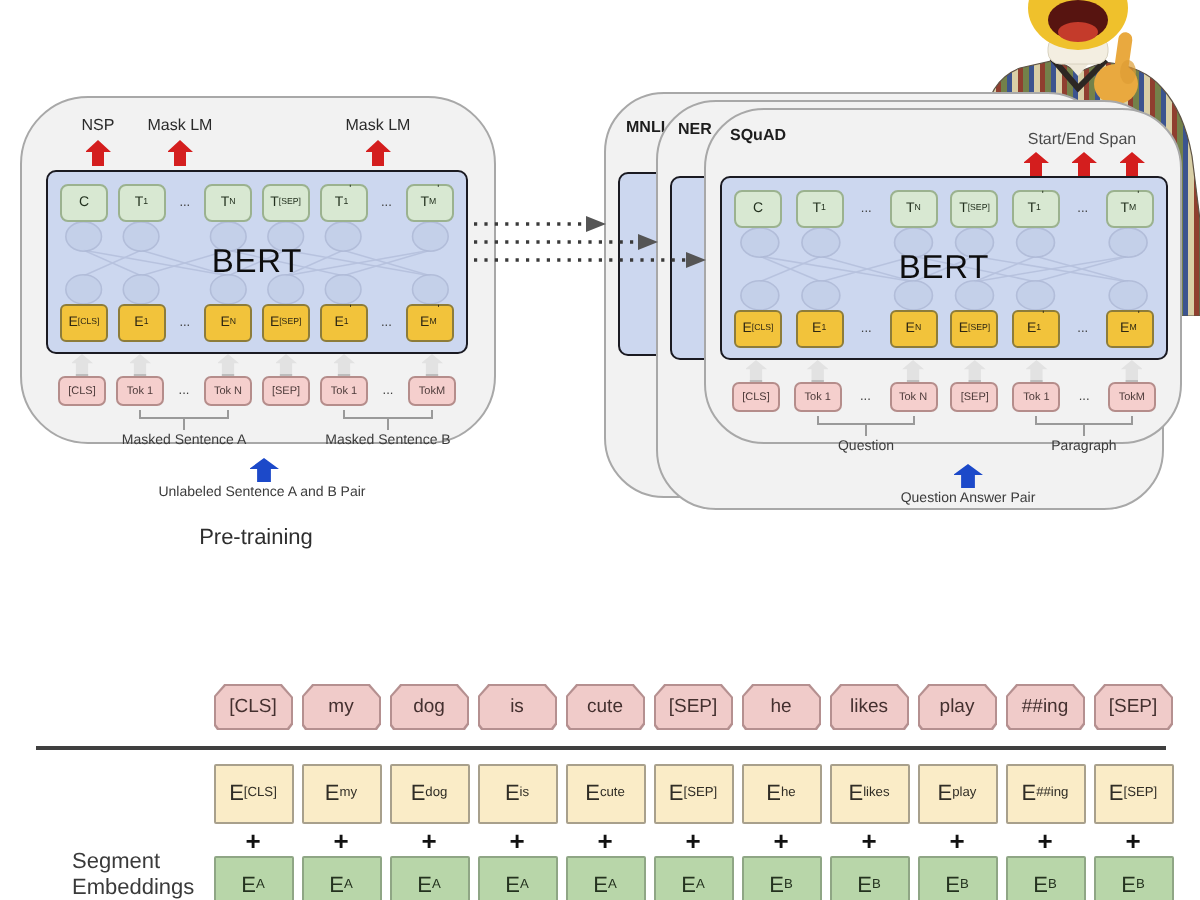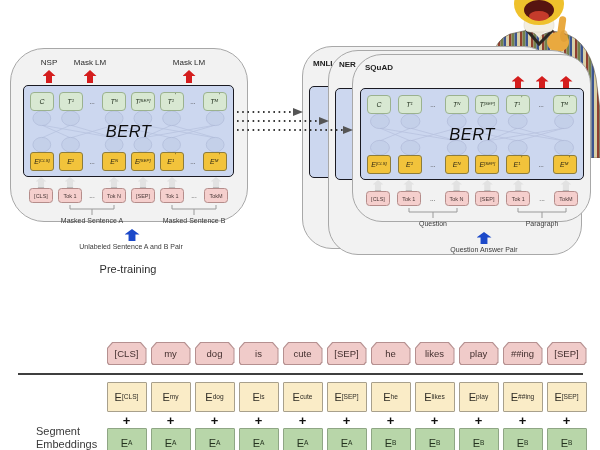--- a/index.html
+++ b/index.html
@@ -10,21 +10,21 @@
   
   .card{position:absolute;background:#f2f2f2;border:1px solid #a8a8a8;box-sizing:border-box;}
   .card.pre{left:10px;top:48px;width:238px;height:174px;border-radius:34px;z-index:2;}
   .card.ft1{left:302px;top:46px;width:252px;height:203px;border-radius:30px;z-index:2;}
   .card.ft2{left:328px;top:50px;width:254px;height:205px;border-radius:30px;z-index:3;}
   .card.ft3{left:352px;top:54px;width:239px;height:168px;border-radius:30px;z-index:4;}
   .cardlbl{position:absolute;font-size:8px;font-weight:bold;color:#1d1d1d;}
   .headlbl{position:absolute;width:80px;text-align:center;font-size:8px;color:#2a2a2a;}
   .seslbl{position:absolute;width:120px;text-align:center;font-size:8px;color:#4a4a4a;}
 
-  .bertbox{position:absolute;background:#ccd7ef;border:1.5px solid #1a1a22;border-radius:5px;box-sizing:border-box;font-style:italic;}
+  .bertbox{position:absolute;background:#ccd7ef;border:1.5px solid #1a1a22;border-radius:5px;box-sizing:border-box;}
   .netsvg{position:absolute;inset:0;width:100%;height:100%;}
   .bert-word{position:absolute;inset:0;display:flex;align-items:center;justify-content:center;
              font-size:16.5px;color:#0d0d0d;letter-spacing:.4px;}
   .trow{position:absolute;left:6px;right:6px;display:flex;justify-content:space-between;align-items:center;}
   .trow.top{top:5px;height:20px;}
   .trow.bot{bottom:5px;height:20px;}
 
   
   .tok-g,.tok-y,.tok-p{display:inline-flex;align-items:center;justify-content:center;
       box-sizing:border-box;border:1px solid;}
@@ -269,20 +269,21 @@
     <div class="cardlbl" style="left:10px;top:12px;">MNLI</div>
     <div class="bertbox" style="left:6px;top:39px;width:232px;height:92px;"></div>
   </section>
   <section class="card ft2">
     <div class="cardlbl" style="left:10px;top:9px;">NER</div>
     <div class="bertbox" style="left:6px;top:37px;width:234px;height:92px;"></div>
   </section>
 
   <section class="card ft3">
     <div class="cardlbl" style="left:12px;top:8px;">SQuAD</div>
+    <div class="seslbl" style="left:128px;top:10px;">Start/End Span</div>
     <i class="arr-red" style="left:158.5px;top:21px;height:12px;"></i>
     <i class="arr-red" style="left:182.5px;top:21px;height:12px;"></i>
     <i class="arr-red" style="left:206.5px;top:21px;height:12px;"></i>
 
     <div class="bertbox" style="left:7px;top:33px;width:224px;height:92px;">
       <svg class="netsvg" viewBox="0 0 211 92" preserveAspectRatio="none">
         <g stroke="#b3bedb" stroke-width="0.8" opacity="0.8">
           <line x1="18" y1="40" x2="47" y2="53"></line>
             <line x1="47" y1="40" x2="18" y2="53"></line>
           <line x1="47" y1="40" x2="91" y2="53"></line>

